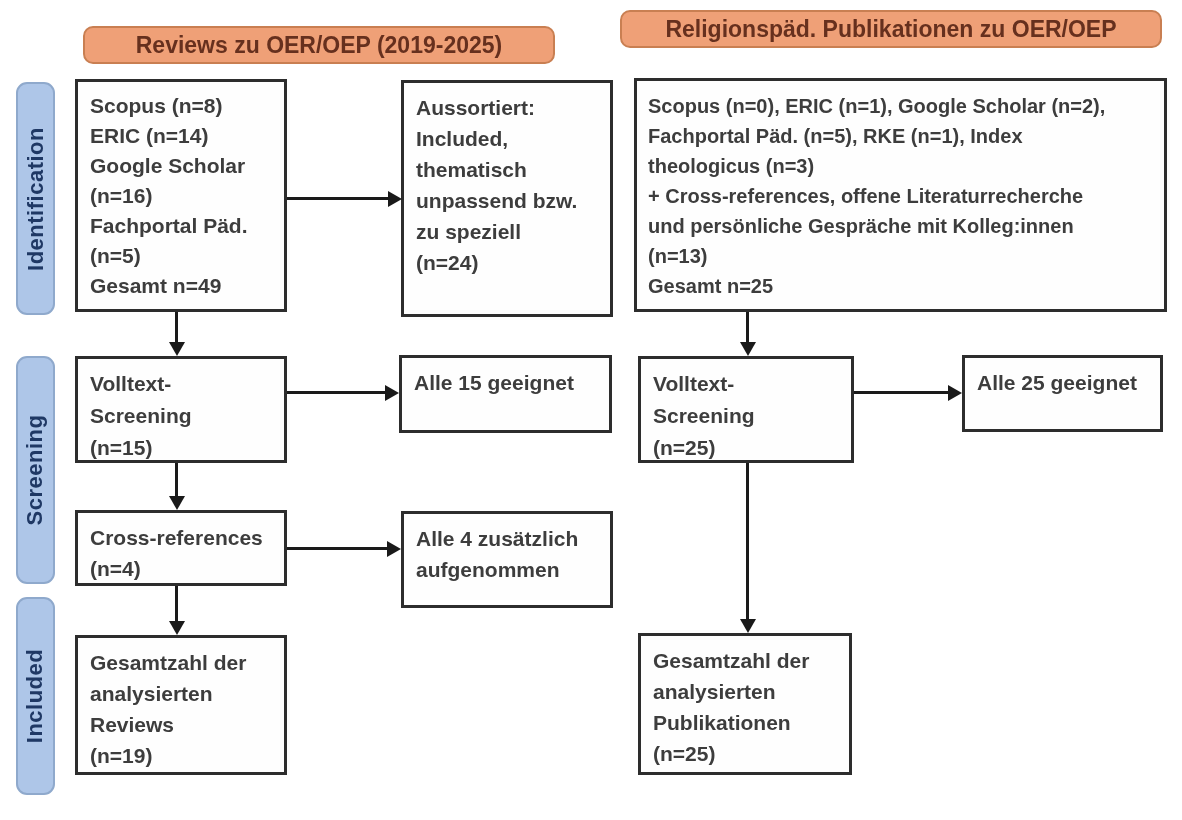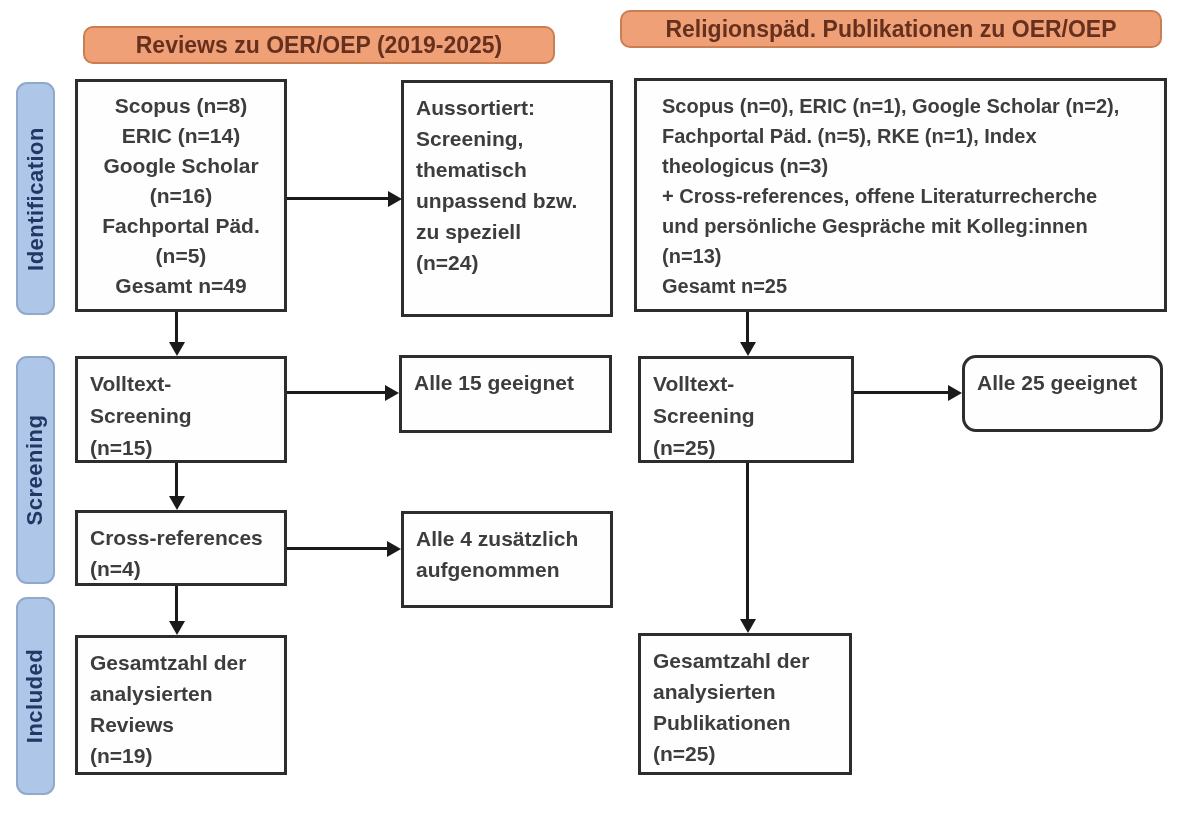--- a/index.html
+++ b/index.html
@@ -40,21 +40,21 @@
   .box{
     position:absolute;
     box-sizing:border-box;
     background:#fefefe;
     border:3px solid var(--box_border,#2d2d2d);
     color:var(--box_text,#3d3d3d);
     font-weight:700;font-size:21px;line-height:31px;
     padding:9px 12px;
     white-space:nowrap;
   }
-  .box.wide{font-size:20px;line-height:30px;padding:10px 25px;}
+  .box.wide{font-size:20px;line-height:30px;padding:10px 11px;}
   .arrow{position:absolute;}
   .arrow .shaft-h{position:absolute;height:3px;background:var(--arrow,#1a1a1a);top:0;left:0;}
   .arrow .shaft-v{position:absolute;width:3px;background:var(--arrow,#1a1a1a);top:0;left:0;}
   .arrow .head-right{
     position:absolute;width:0;height:0;top:-6.5px;
     border-top:8px solid transparent;border-bottom:8px solid transparent;
     border-left:14px solid var(--arrow,#1a1a1a);
   }
   .arrow .head-down{
     position:absolute;width:0;height:0;left:-6.5px;
@@ -73,33 +73,33 @@
   <div class="stage-label" style="left:16px;top:82px;width:39px;height:233px;">
     <span>Identification</span>
   </div>
   <div class="stage-label" style="left:16px;top:356px;width:39px;height:228px;">
     <span>Screening</span>
   </div>
   <div class="stage-label" style="left:16px;top:597px;width:39px;height:198px;">
     <span>Included</span>
   </div>
 
-  <div class="box" style="left:75px;top:79px;width:212px;height:233px;line-height:30px;text-align:center;">
+  <div class="box" style="left:75px;top:79px;width:212px;height:233px;line-height:30px;">
     <div>Scopus (n=8)</div>
     <div>ERIC (n=14)</div>
     <div>Google Scholar</div>
     <div>(n=16)</div>
     <div>Fachportal Päd.</div>
     <div>(n=5)</div>
     <div>Gesamt n=49</div>
   </div>
 
   <div class="box" style="left:401px;top:80px;width:212px;height:237px;">
     <div>Aussortiert:</div>
-    <div>Screening,</div>
+    <div>Included,</div>
     <div>thematisch</div>
     <div>unpassend bzw.</div>
     <div>zu speziell</div>
     <div>(n=24)</div>
   </div>
 
   <div class="box wide" style="left:634px;top:78px;width:533px;height:234px;">
     <div>Scopus (n=0), ERIC (n=1), Google Scholar (n=2),</div>
     <div>Fachportal Päd. (n=5), RKE (n=1), Index</div>
     <div>theologicus (n=3)</div>
@@ -128,21 +128,21 @@
     <div>Alle 4 zusätzlich</div>
     <div>aufgenommen</div>
   </div>
 
   <div class="box" style="left:638px;top:356px;width:216px;height:107px;line-height:32px;">
     <div>Volltext-</div>
     <div>Screening</div>
     <div>(n=25)</div>
   </div>
 
-  <div class="box" style="left:962px;top:355px;width:201px;height:77px;border-radius:14px;">
+  <div class="box" style="left:962px;top:355px;width:201px;height:77px;">
     <div>Alle 25 geeignet</div>
   </div>
 
   <div class="box" style="left:75px;top:635px;width:212px;height:140px;">
     <div>Gesamtzahl der</div>
     <div>analysierten</div>
     <div>Reviews</div>
     <div>(n=19)</div>
   </div>
 

